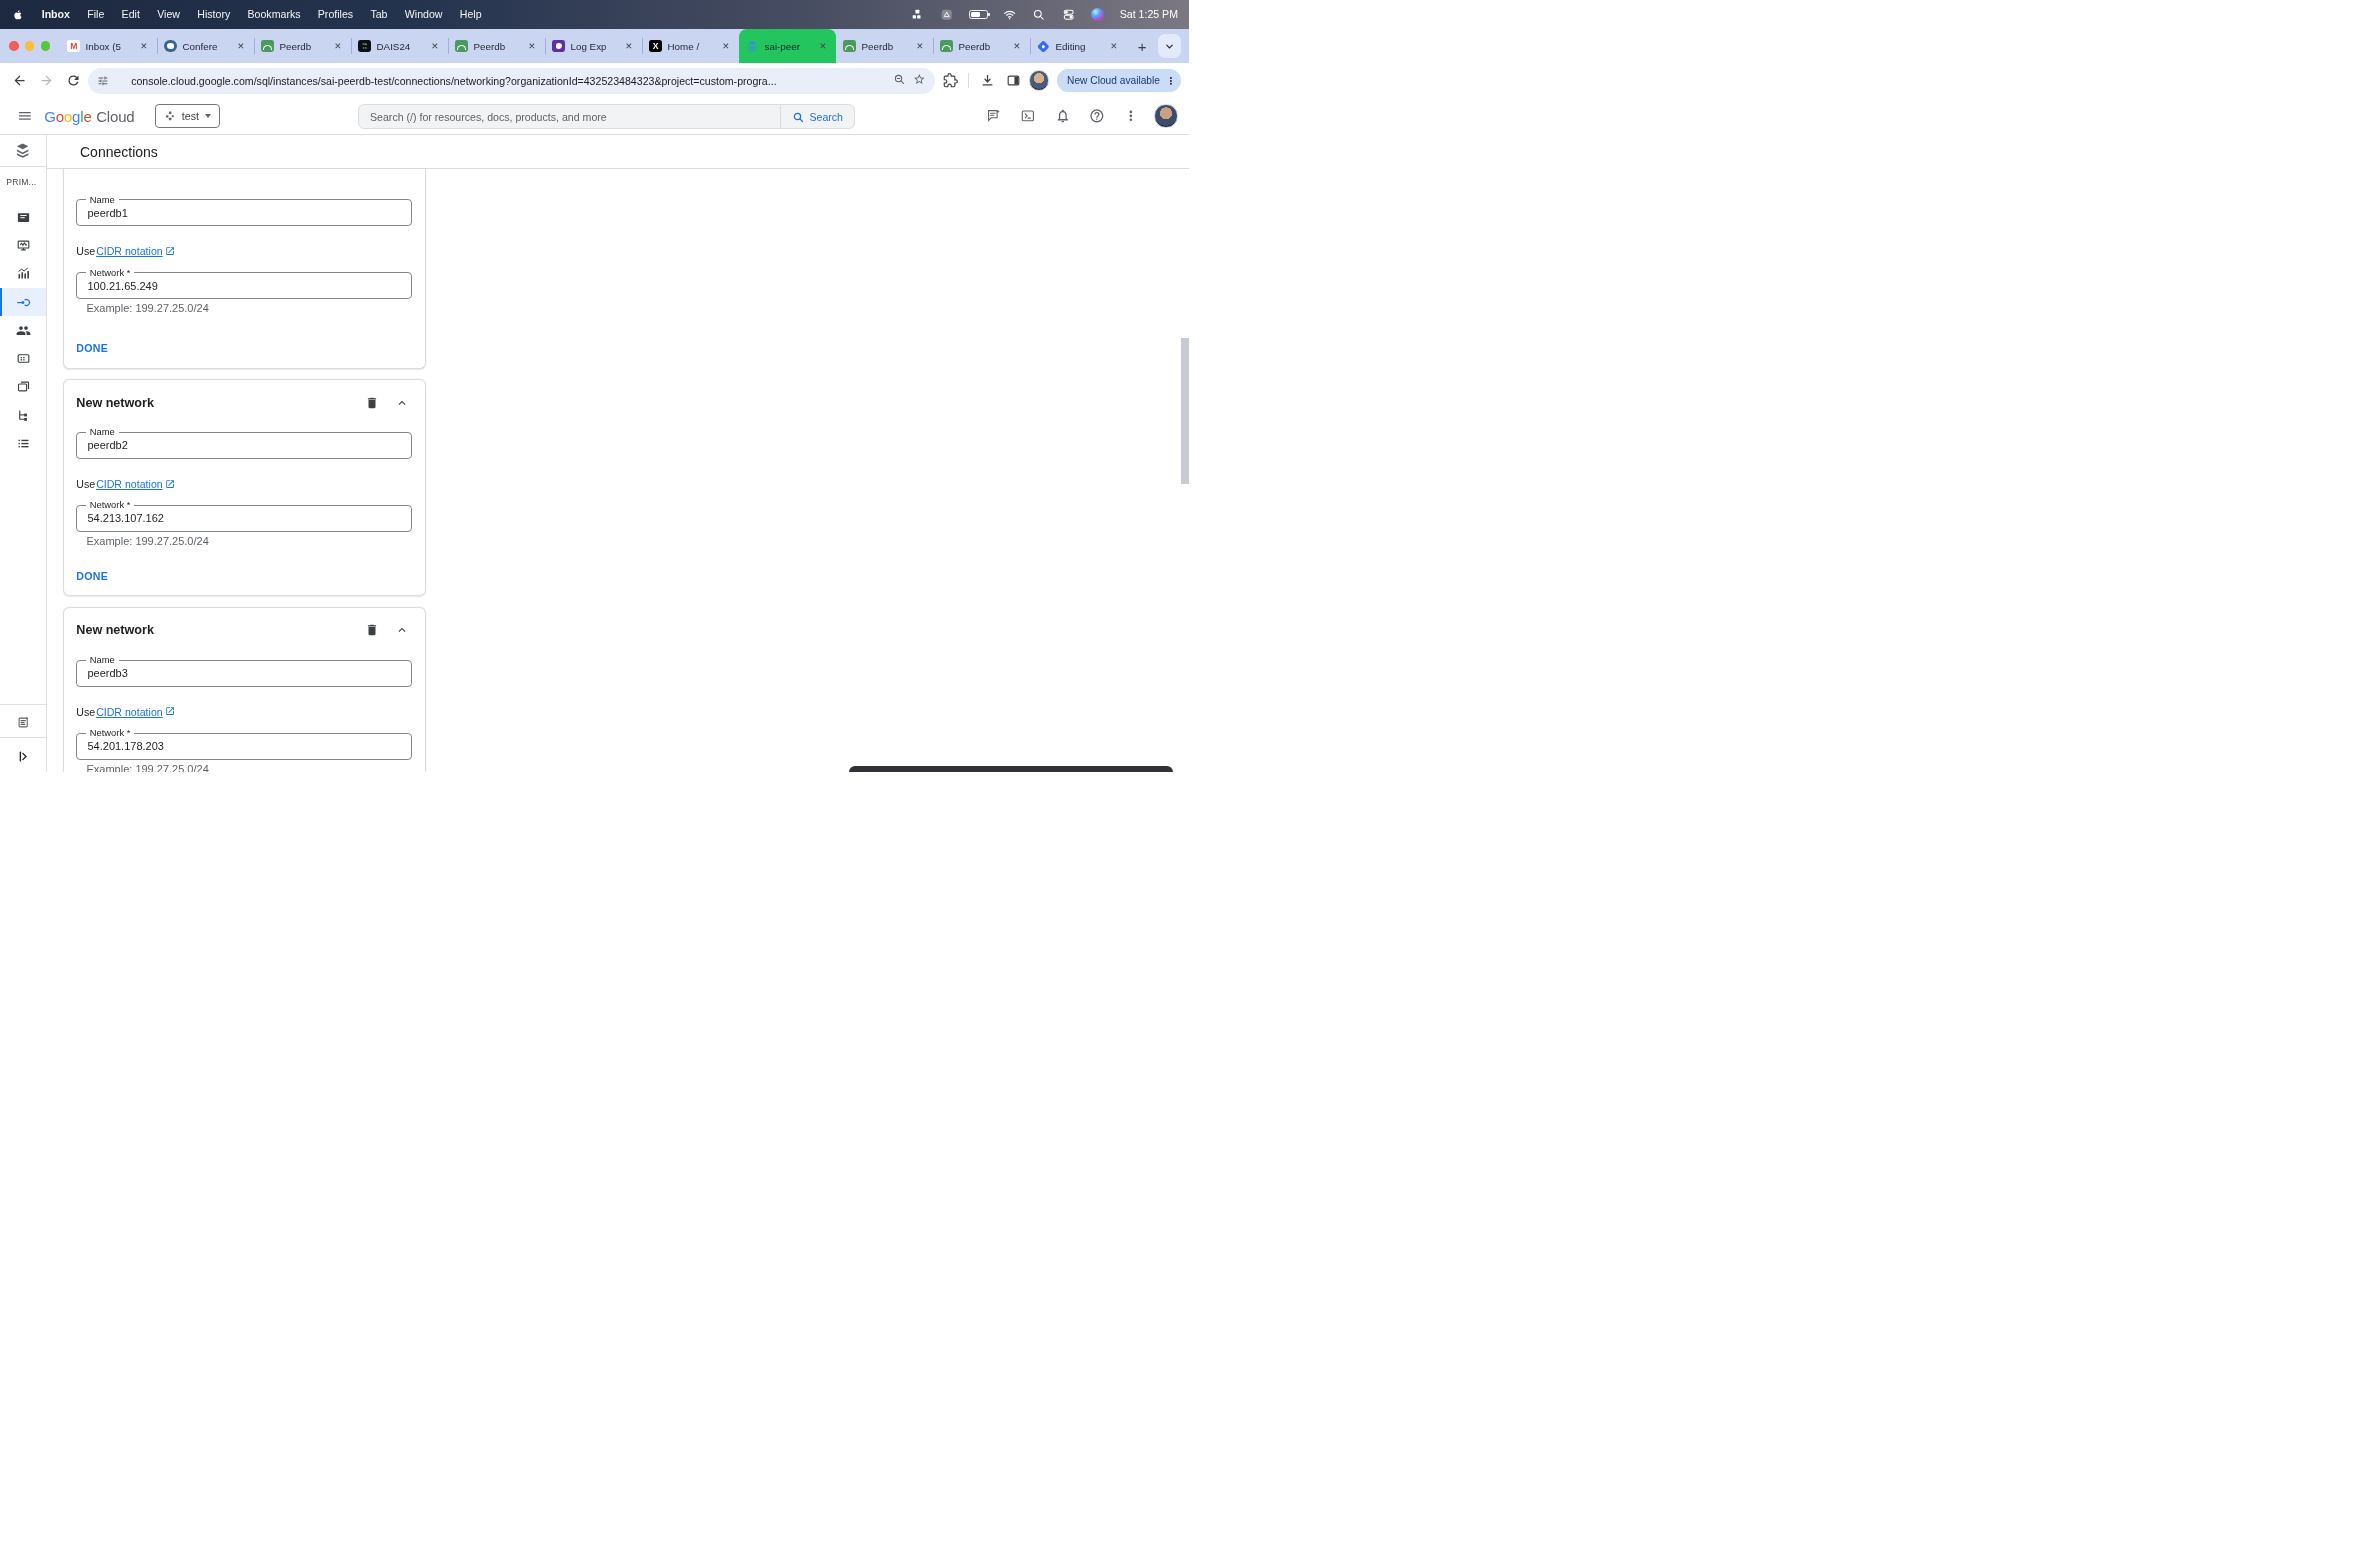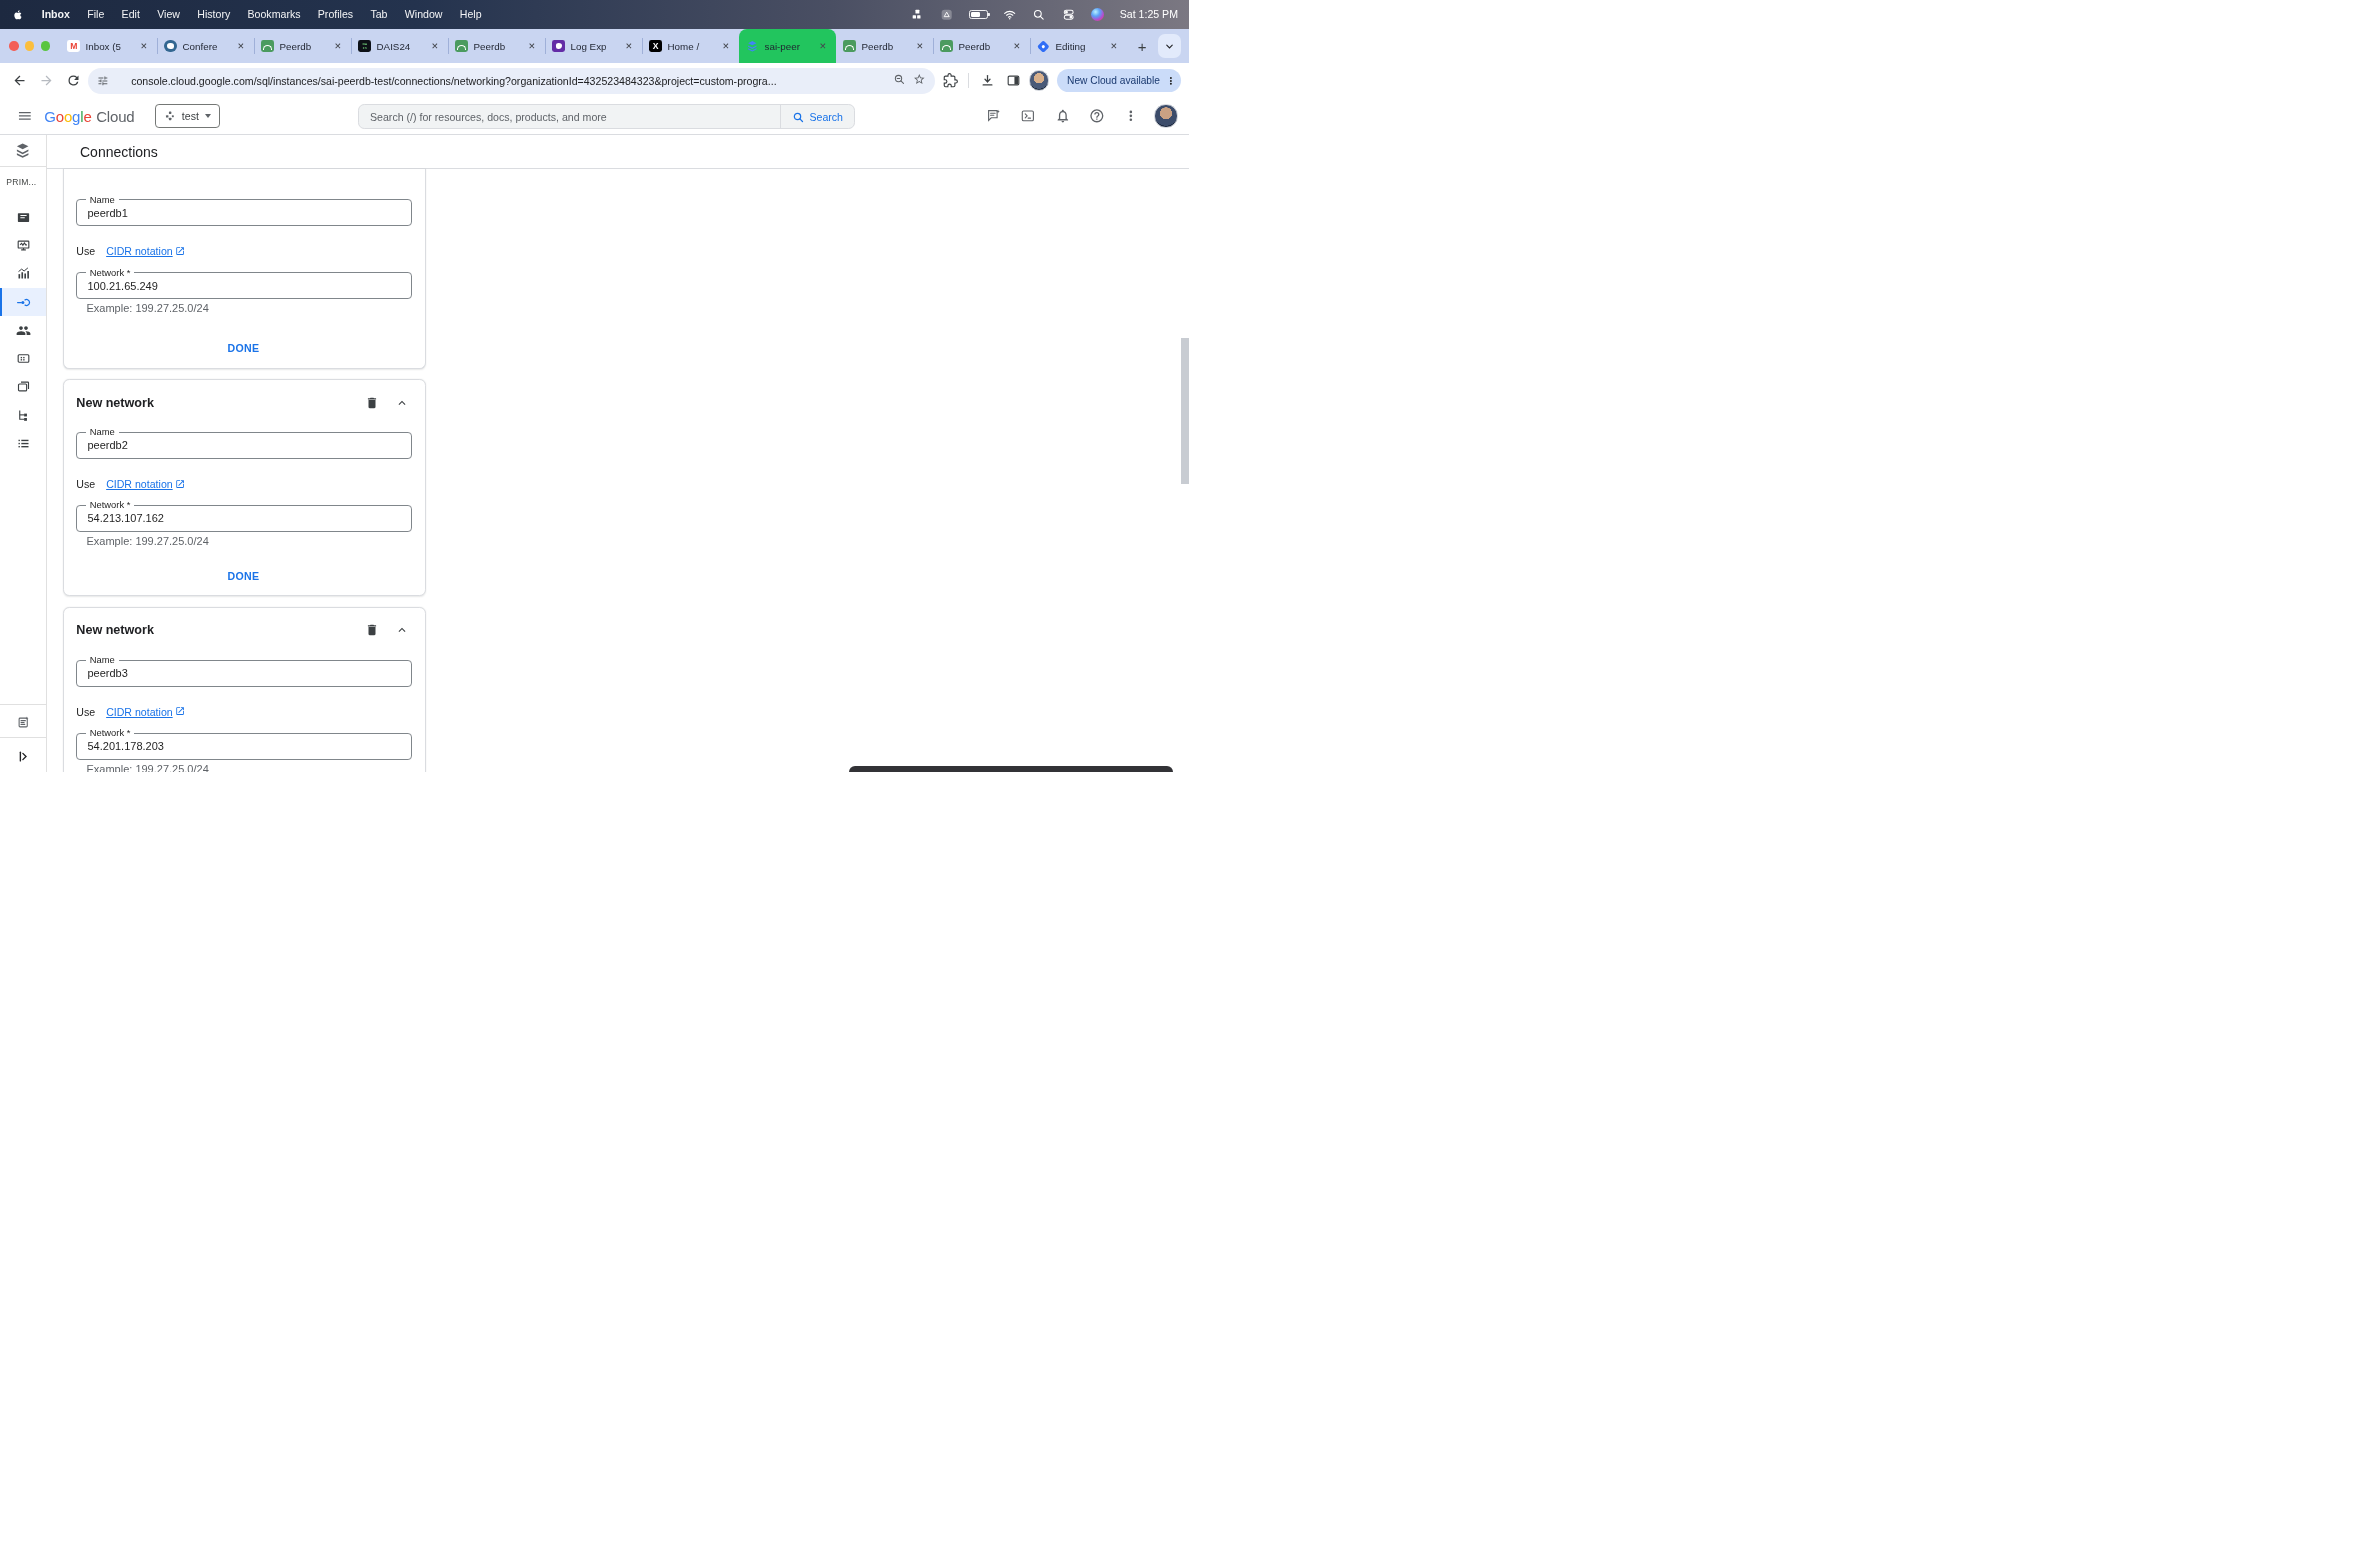--- a/index.html
+++ b/index.html
@@ -112,26 +112,26 @@
   .card.clipped { border-top:none; border-radius:0 0 6.3px 6.3px; padding-top:11px; }
   .card + .card { margin-top:10.2px; }
   .card-head { display:flex; align-items:center; }
   .card-title { font-size:12.6px; font-weight:bold; color:#202124; flex:1; }
   .card-act { width:20.4px; height:20.4px; display:flex; align-items:center; justify-content:center; color:#3c4043; }
   .card-act svg { width:14px; height:14px; }
   .card-act + .card-act { margin-left:9.4px; }
   .field { position:relative; margin-top:19px; border:0.8px solid #80868b; border-radius:3.9px; height:27px; }
   .field label { position:absolute; top:-6.3px; left:8.6px; background:#fff; padding:0 3.9px; font-size:9.4px; font-weight:500; color:#1f1f1f; }
   .field input { width:100%; height:100%; border:0; outline:0; background:transparent; font-size:11px; color:#1f1f1f; padding:0 10.2px; font-family:inherit; }
-  .cidr-row { margin-top:19px; font-size:10.6px; color:#1f1f1f; display:flex; align-items:center; gap:11px; }
+  .cidr-row { margin-top:19px; font-size:10.6px; color:#1f1f1f; display:flex; align-items:center; gap:1px; }
   .cidr-link { color:#1a73e8; text-decoration:underline; display:inline-flex; align-items:center; gap:2.4px; cursor:pointer; }
   .cidr-link svg { width:10.2px; height:10.2px; }
   .field.network { margin-top:15px; }
   .helper { margin-top:3px; font-size:11px; color:#5f6368; padding-left:10.2px; }
-  .done-row { margin-top:22px; text-align:center; padding-right:1.6px; }
+  .done-row { margin-top:22px; text-align:left; padding-right:1.6px; }
   .done-btn { color:#1a73e8; font-size:10.6px; font-weight:bold; letter-spacing:0.3px; cursor:pointer; }
   .card1 .done-row { margin-top:27px; }
 
   
   .sn-bottom-ico { position:absolute; left:0; width:46px; height:25px; display:flex; align-items:center; justify-content:center; color:#5f6368; }
   .sn-bottom-ico svg { width:15px; height:15px; }
   .dark-bar { position:absolute; left:849px; top:766px; width:324px; height:6.3px; background:#323236; border-radius:6.3px 6.3px 0 0; }
   .vscroll { position:absolute; right:0; top:338px; width:7.9px; height:146px; background:#c8ccd2; }
 </style>
 </head>

